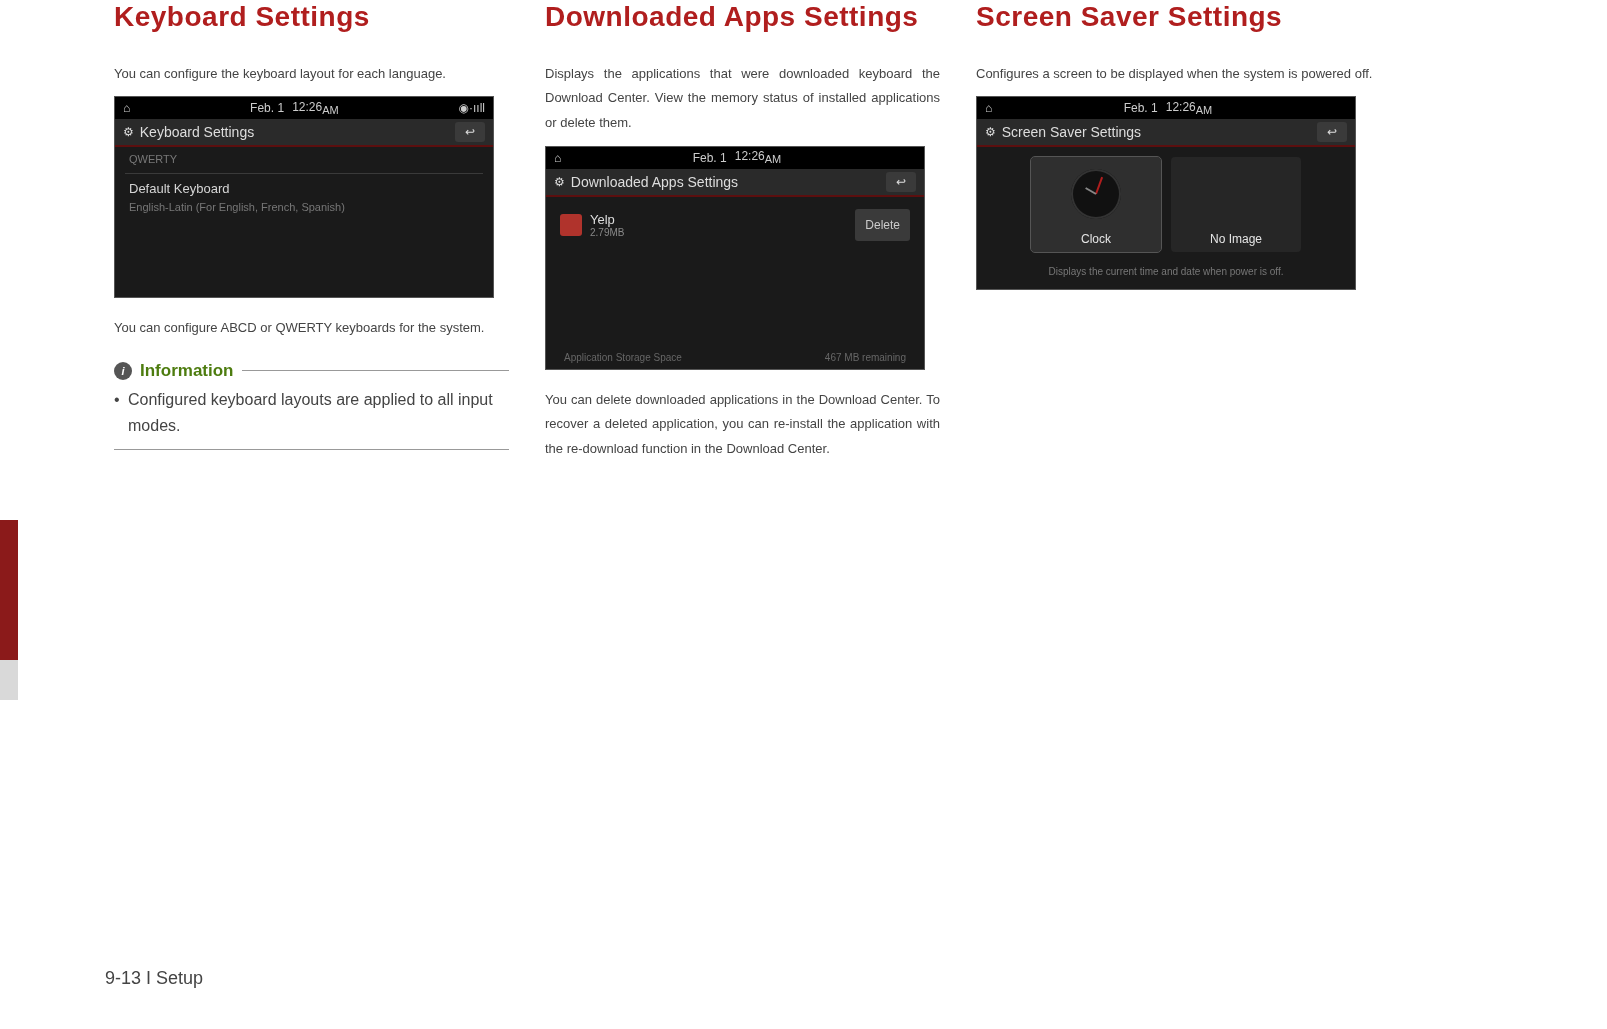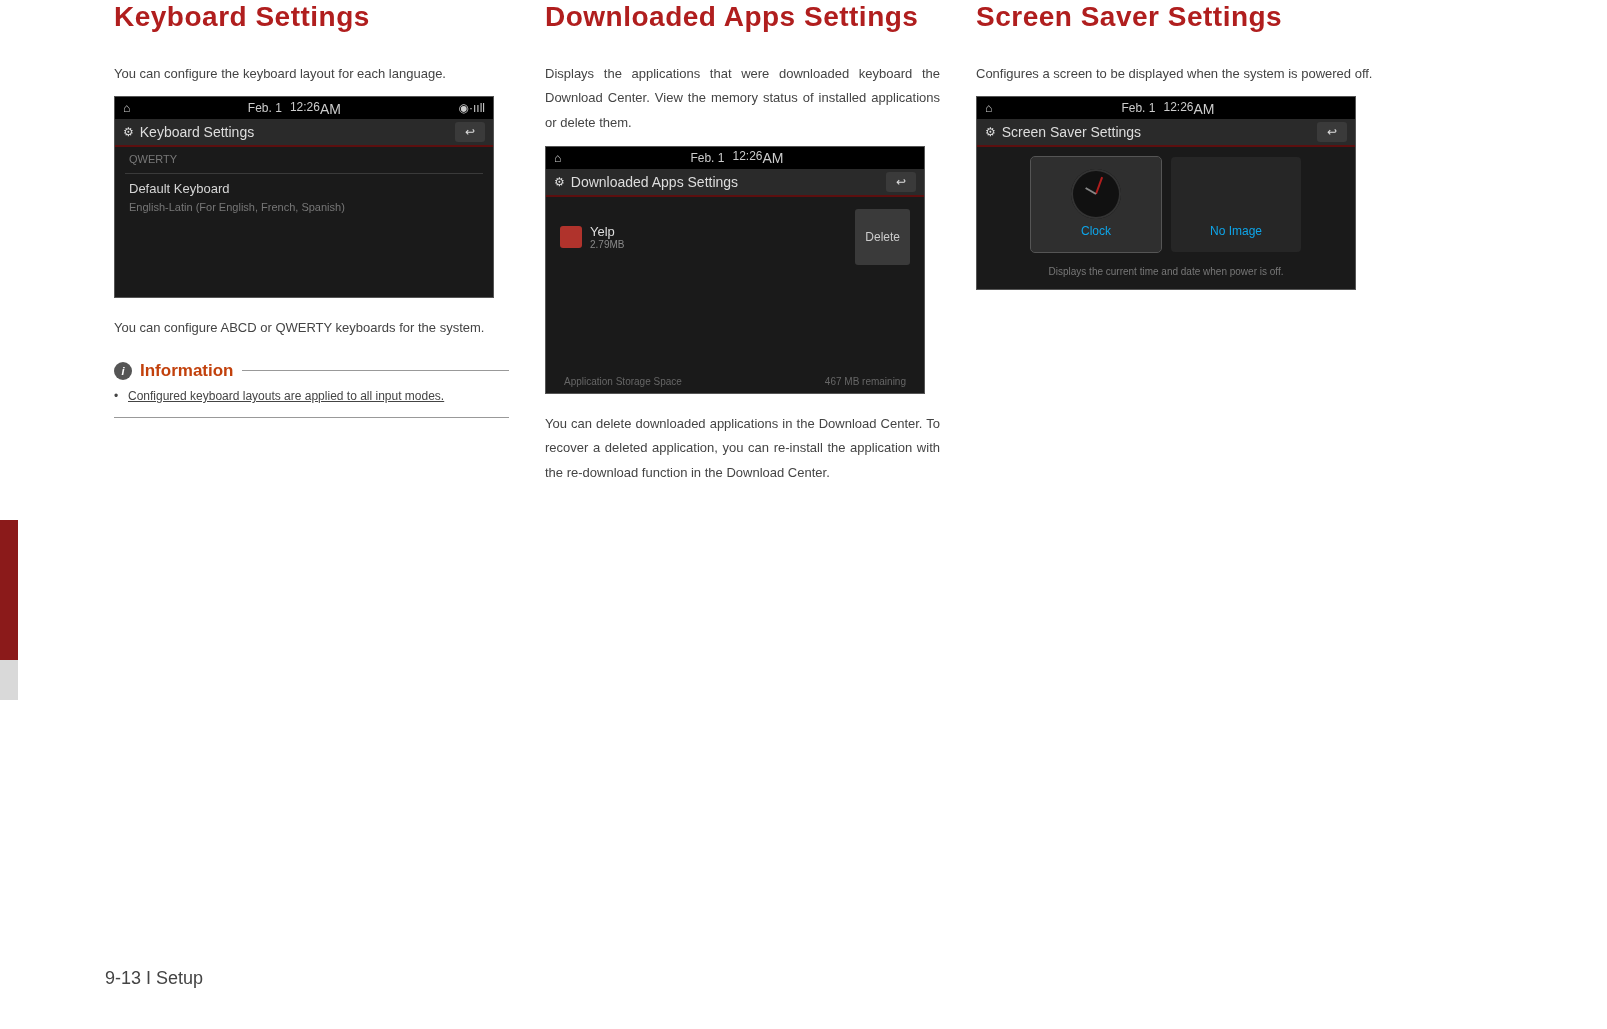--- a/index.html
+++ b/index.html
@@ -95,46 +95,46 @@
   }
   .ss-body { padding: 6px 10px 10px 10px; min-height: 150px; }
   .ss-row { padding: 5px 4px; font-size: 13px; color:#d5d5d5; }
   .ss-sub { font-size: 11px; color: #777; padding: 0 4px 6px 4px; }
   .ss-divider { height:1px; background:#3a3a3a; margin: 2px 0; }
   .app-row { display:flex; align-items:center; gap:8px; padding: 6px 4px; }
   .app-icon { width:22px; height:22px; background:#b0332c; border-radius:3px; }
   .app-meta { flex:1; }
   .app-name { font-size:13px; color:#ddd; }
   .app-size { font-size:10px; color:#888; }
-  .delete-btn { background:#3a3a3a; padding:21px 10px; border-radius:3px; font-size:12px; color:#ccc; }
+  .delete-btn { background:#3a3a3a; padding:9px 10px; border-radius:3px; font-size:12px; color:#ccc; }
   .ss-footer { display:flex; justify-content:space-between; font-size:10px; color:#666; padding: 105px 8px 6px 8px; }
   .ss-options { display:flex; gap:10px; justify-content:center; padding:10px; }
-  .opt-tile { width:130px; height:95px; background:#2f2f2f; border-radius:4px; display:flex; flex-direction:column; align-items:center; justify-content:flex-end; padding-bottom:14px; font-size:12px; color:#0ea5e9; position:relative; }
+  .opt-tile { width:130px; height:95px; background:#2f2f2f; border-radius:4px; display:flex; flex-direction:column; align-items:center; justify-content:flex-end; padding-bottom:6px; font-size:12px; color:#e5e5e5; position:relative; }
   .opt-tile.sel { outline:1px solid #555; }
   .clock-face { width:50px; height:50px; border-radius:50%; background:#111; position:absolute; top:12px; box-shadow: inset 0 0 0 2px #333; }
   .clock-face::before { content:""; position:absolute; left:50%; top:50%; width:2px; height:18px; background:#b01e1e; transform-origin:bottom; transform:translate(-50%,-100%) rotate(20deg); }
   .clock-face::after { content:""; position:absolute; left:50%; top:50%; width:2px; height:12px; background:#888; transform-origin:bottom; transform:translate(-50%,-100%) rotate(-60deg); }
   .ss-hint { text-align:center; font-size:10px; color:#777; padding:4px 0 12px 0; }
   .info-block { margin-top: 20px; }
   .info-head { display:flex; align-items:center; gap:8px; margin-bottom:6px; }
   .info-icon { width:18px; height:18px; border-radius:50%; background:#555; color:#fff; font-size:11px; display:flex; align-items:center; justify-content:center; font-style:italic; font-weight:bold; }
-  .info-label { color:#c2410c; font-weight:bold; font-size:17px; }
+  .info-label { color:#4d7c0f; font-weight:bold; font-size:17px; }
   .info-rule { flex:1; height:1px; background:#999; }
-  .info-bullet { font-size:12px; line-height:1.6; color:#444; padding-left:14px; position:relative; margin-bottom:11px;text-decoration:underline; }
+  .info-bullet { font-size:16px; line-height:1.6; color:#444; padding-left:14px; position:relative; margin-bottom:11px; }
   .info-bullet::before { content:"•"; position:absolute; left:0; }
   .info-endrule { height:1px; background:#999; margin-top:8px; }
   .page-footer {
     position:absolute;
     left:105px;
     bottom:40px;
     font-size:18px;
     color:#444;
   }
   .house { font-size:12px; }
-  .am { font-size:14px; vertical-align: sub; }
+  .am { font-size:11px; vertical-align: sub; }
 </style>
 </head>
 <body>
 
 <div class="side-tab"></div>
 <div class="side-tab-pale"></div>
 
 <div class="columns">
 
   <div class="col">

